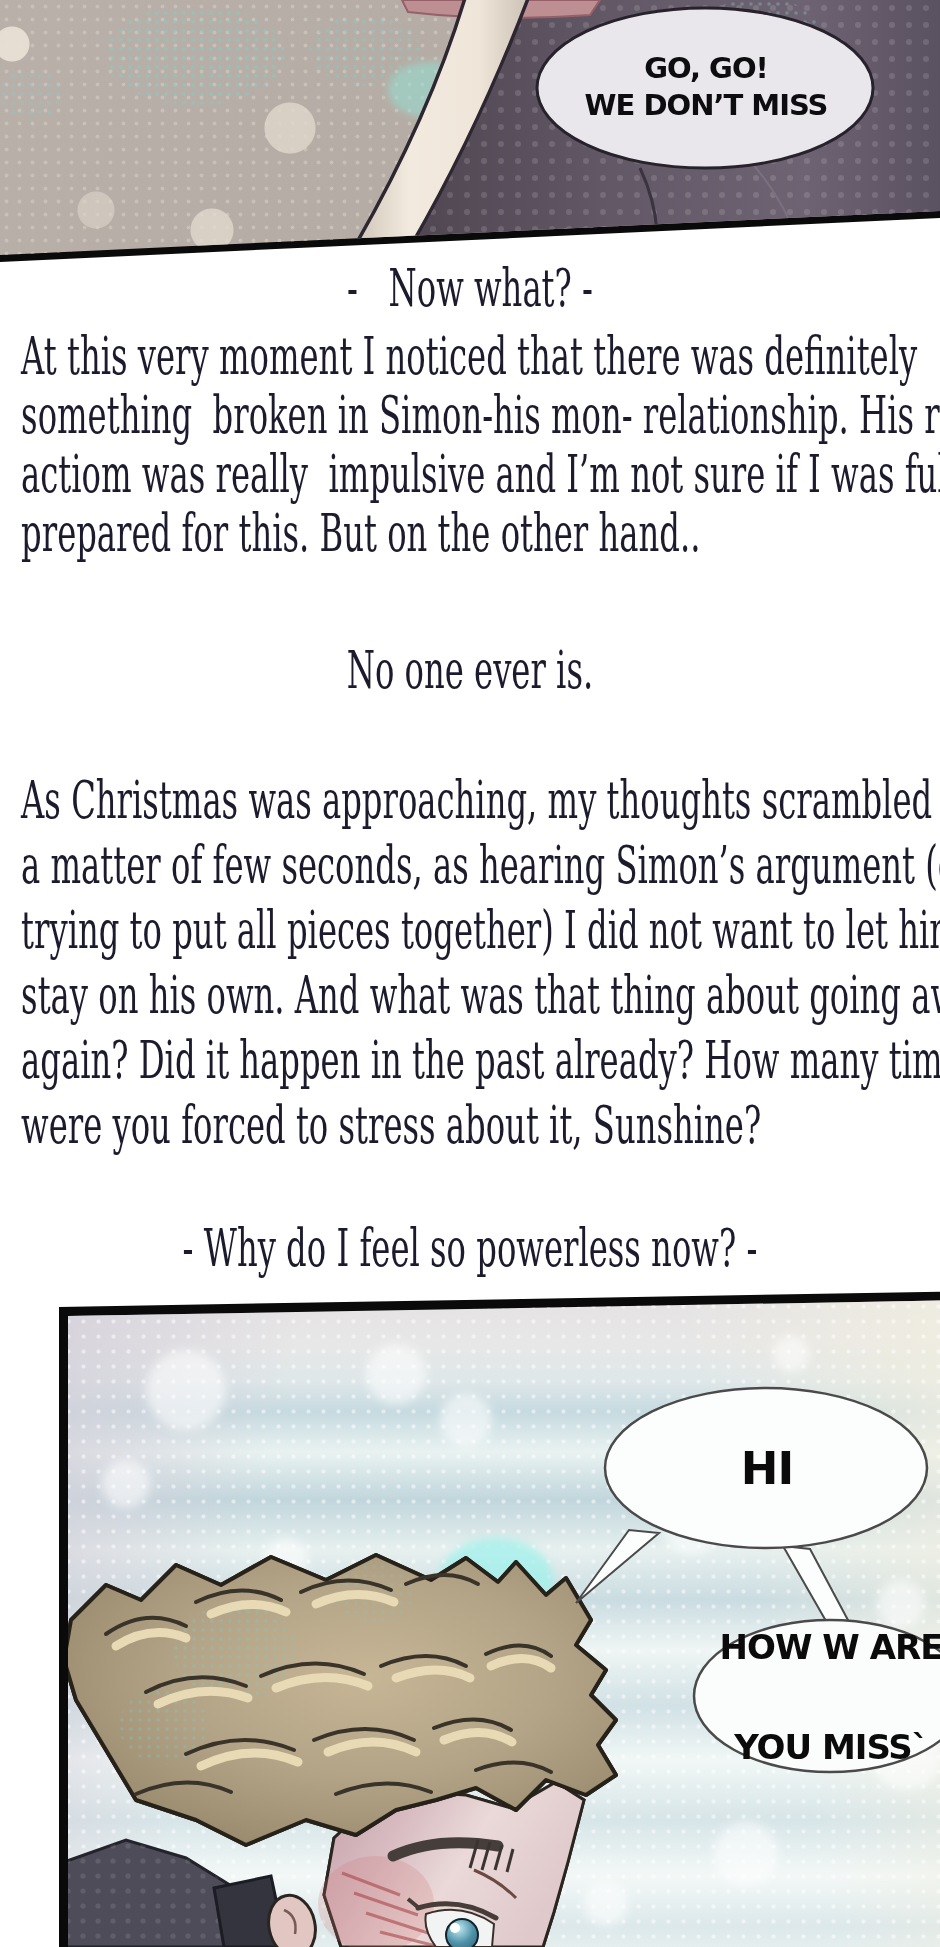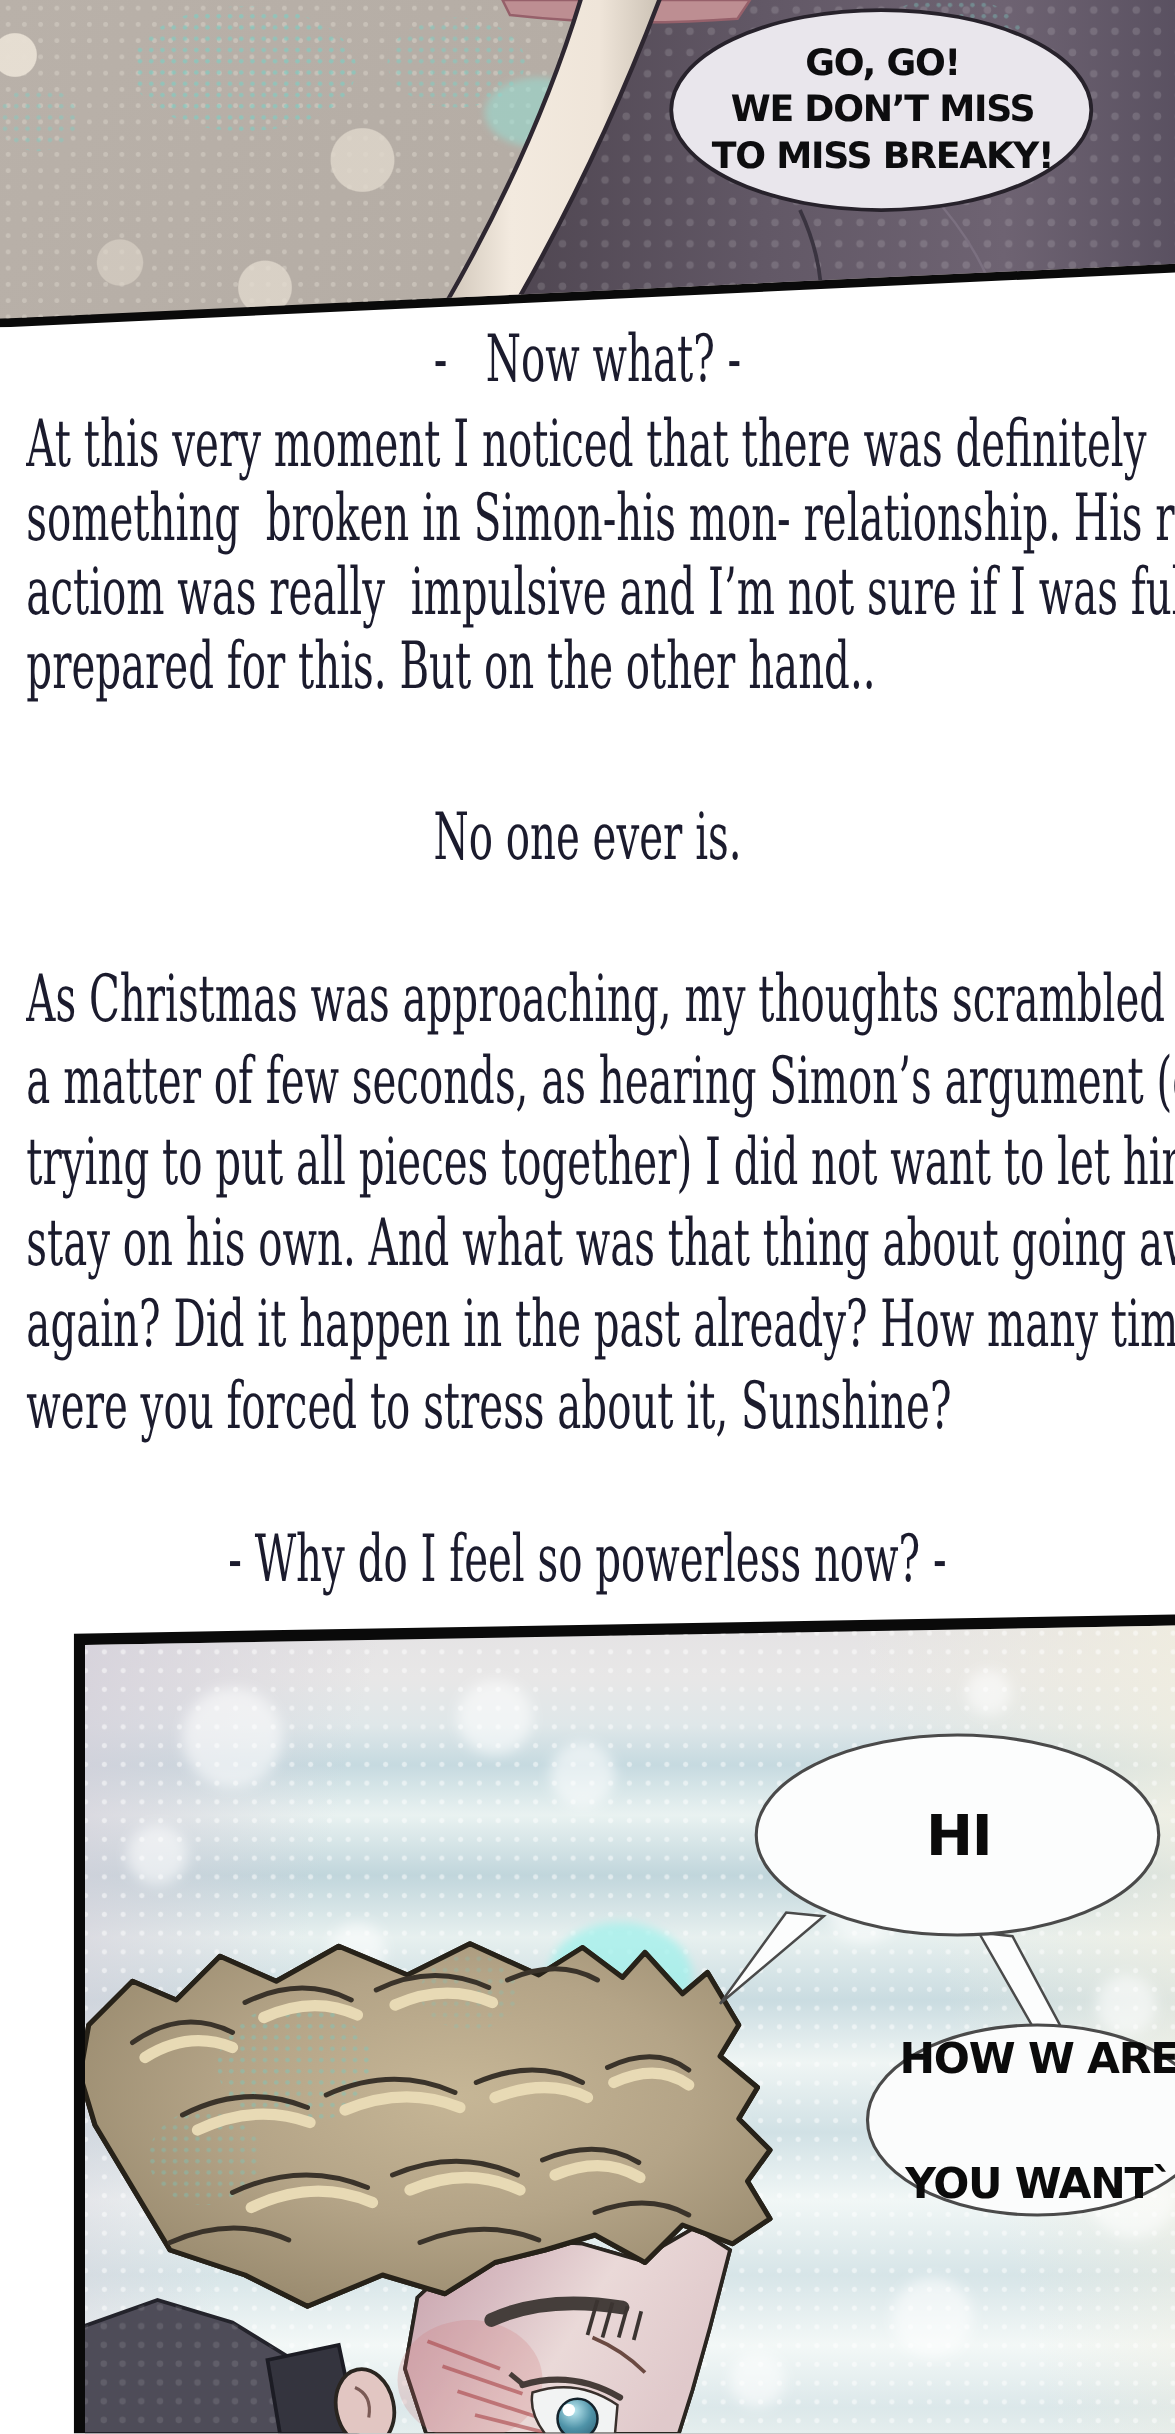--- a/index.html
+++ b/index.html
@@ -105,21 +105,20 @@
 
         <path d="M 402 0 L 600 0 L 590 15 Q 495 22 408 12 Z" fill="#bd8e92" stroke="#96606a" stroke-width="2"></path>
 
         <path d="M 468 -12 L 532 -12 Q 482 122 412 244 L 356 244 Q 432 112 468 -12 Z" fill="url(#bandGrad)" stroke="#2e2731" stroke-width="3.5"></path>
 
         <ellipse cx="705" cy="88" rx="168" ry="80" fill="#e9e6ec" stroke="#27222b" stroke-width="3"></ellipse>
       </svg>
       <div class="bubble1-text">
         <div>GO, GO!</div>
         <div>WE DON’T MISS</div>
-        <div>TO MISS BREAKY!</div>
       </div>
     </div>
   </div>
 
   <div class="narration">
     <div class="narr-center nt">-   Now what? -</div>
     <div class="narr-para np1">
       <div class="narr-line">At this very moment I noticed that there was definitely</div>
       <div class="narr-line">something  broken in Simon-his mon- relationship. His re-</div>
       <div class="narr-line">actiom was really  impulsive and I’m not sure if I was fully</div>
@@ -283,18 +282,18 @@
           <ellipse cx="720" cy="184" rx="161" ry="80" fill="#fcfdfd" stroke="#4a4a4a" stroke-width="2.5"></ellipse>
           <ellipse cx="784" cy="412" rx="136" ry="76" fill="#fbfcfc" stroke="#4a4a4a" stroke-width="2.5"></ellipse>
         </g>
       </svg>
 
       <div class="bubble2-text">
         <div>HI</div>
       </div>
       <div class="bubble3-text">
         <div>HOW W ARE</div>
-        <div>YOU WANT`</div>
+        <div>YOU MISS`</div>
       </div>
     </div>
   </div>
 
 </div>
 
 </body></html>

